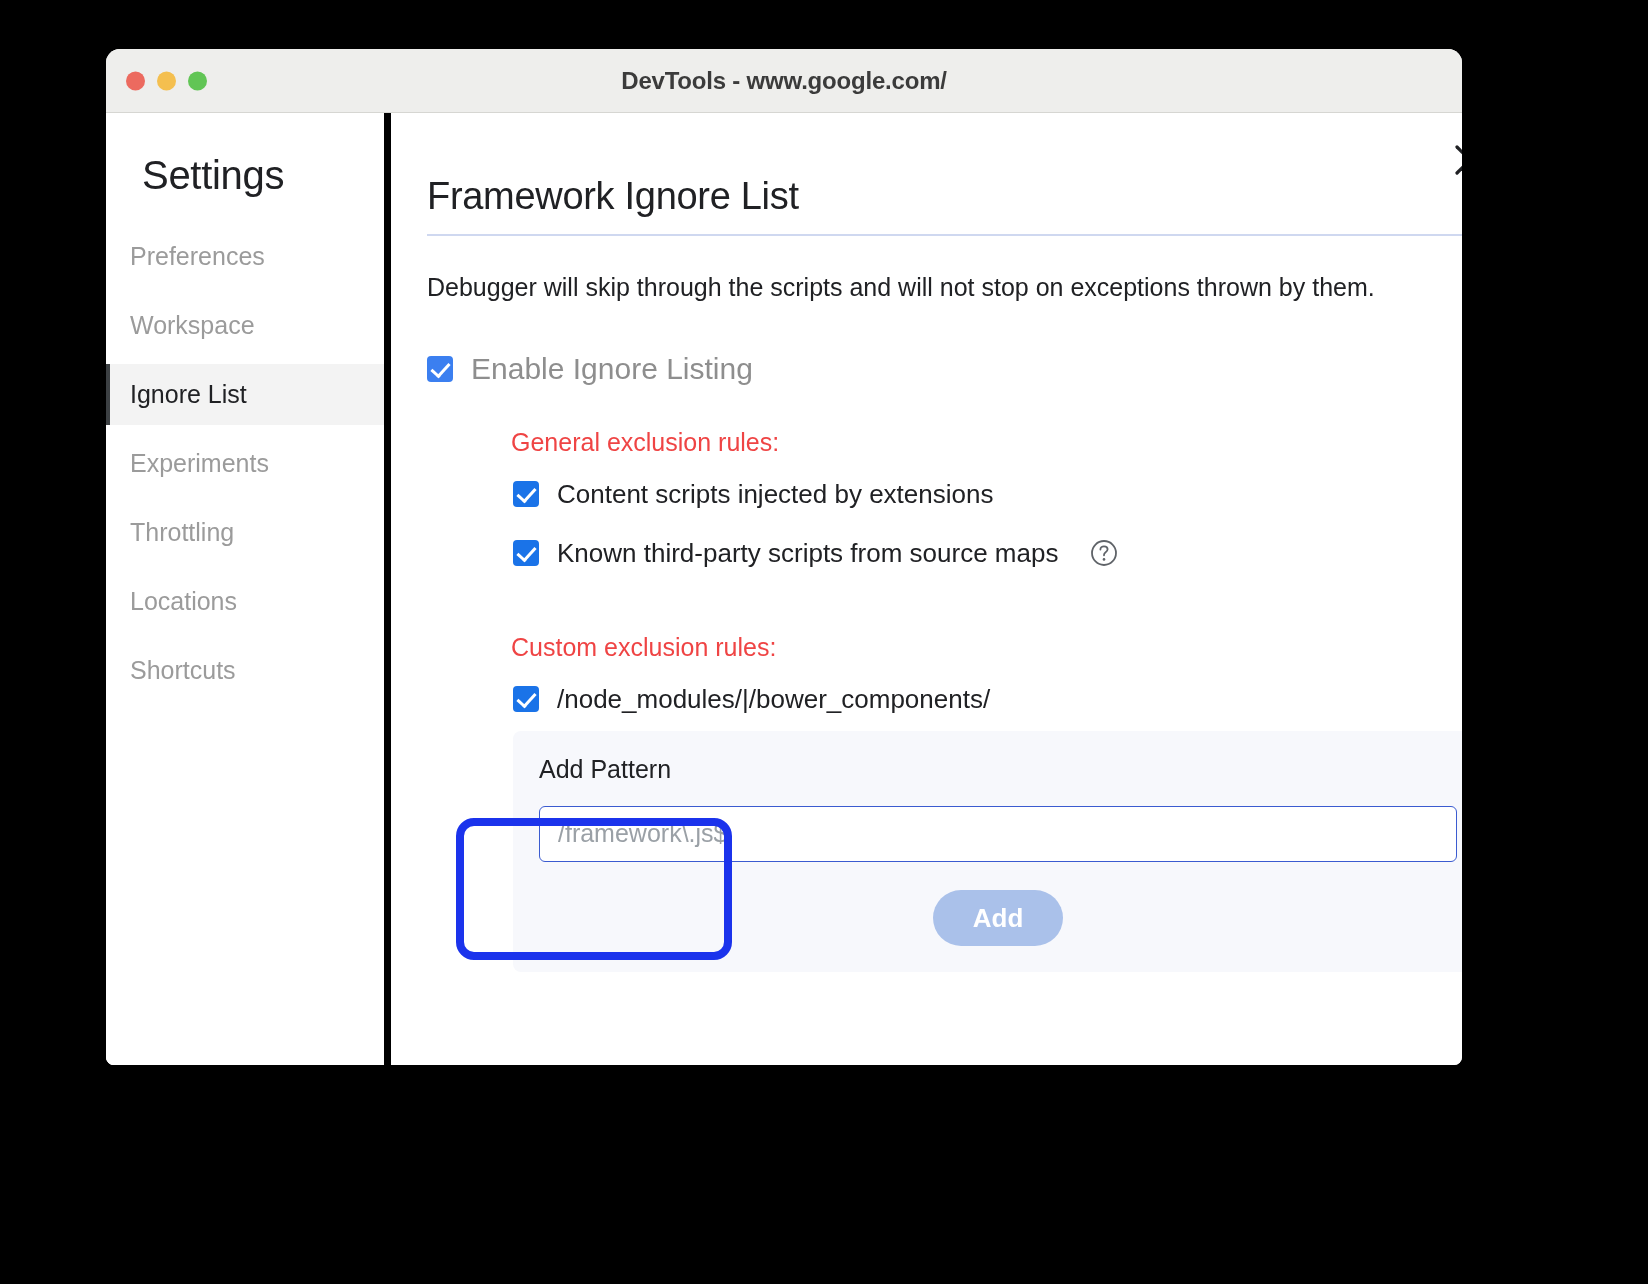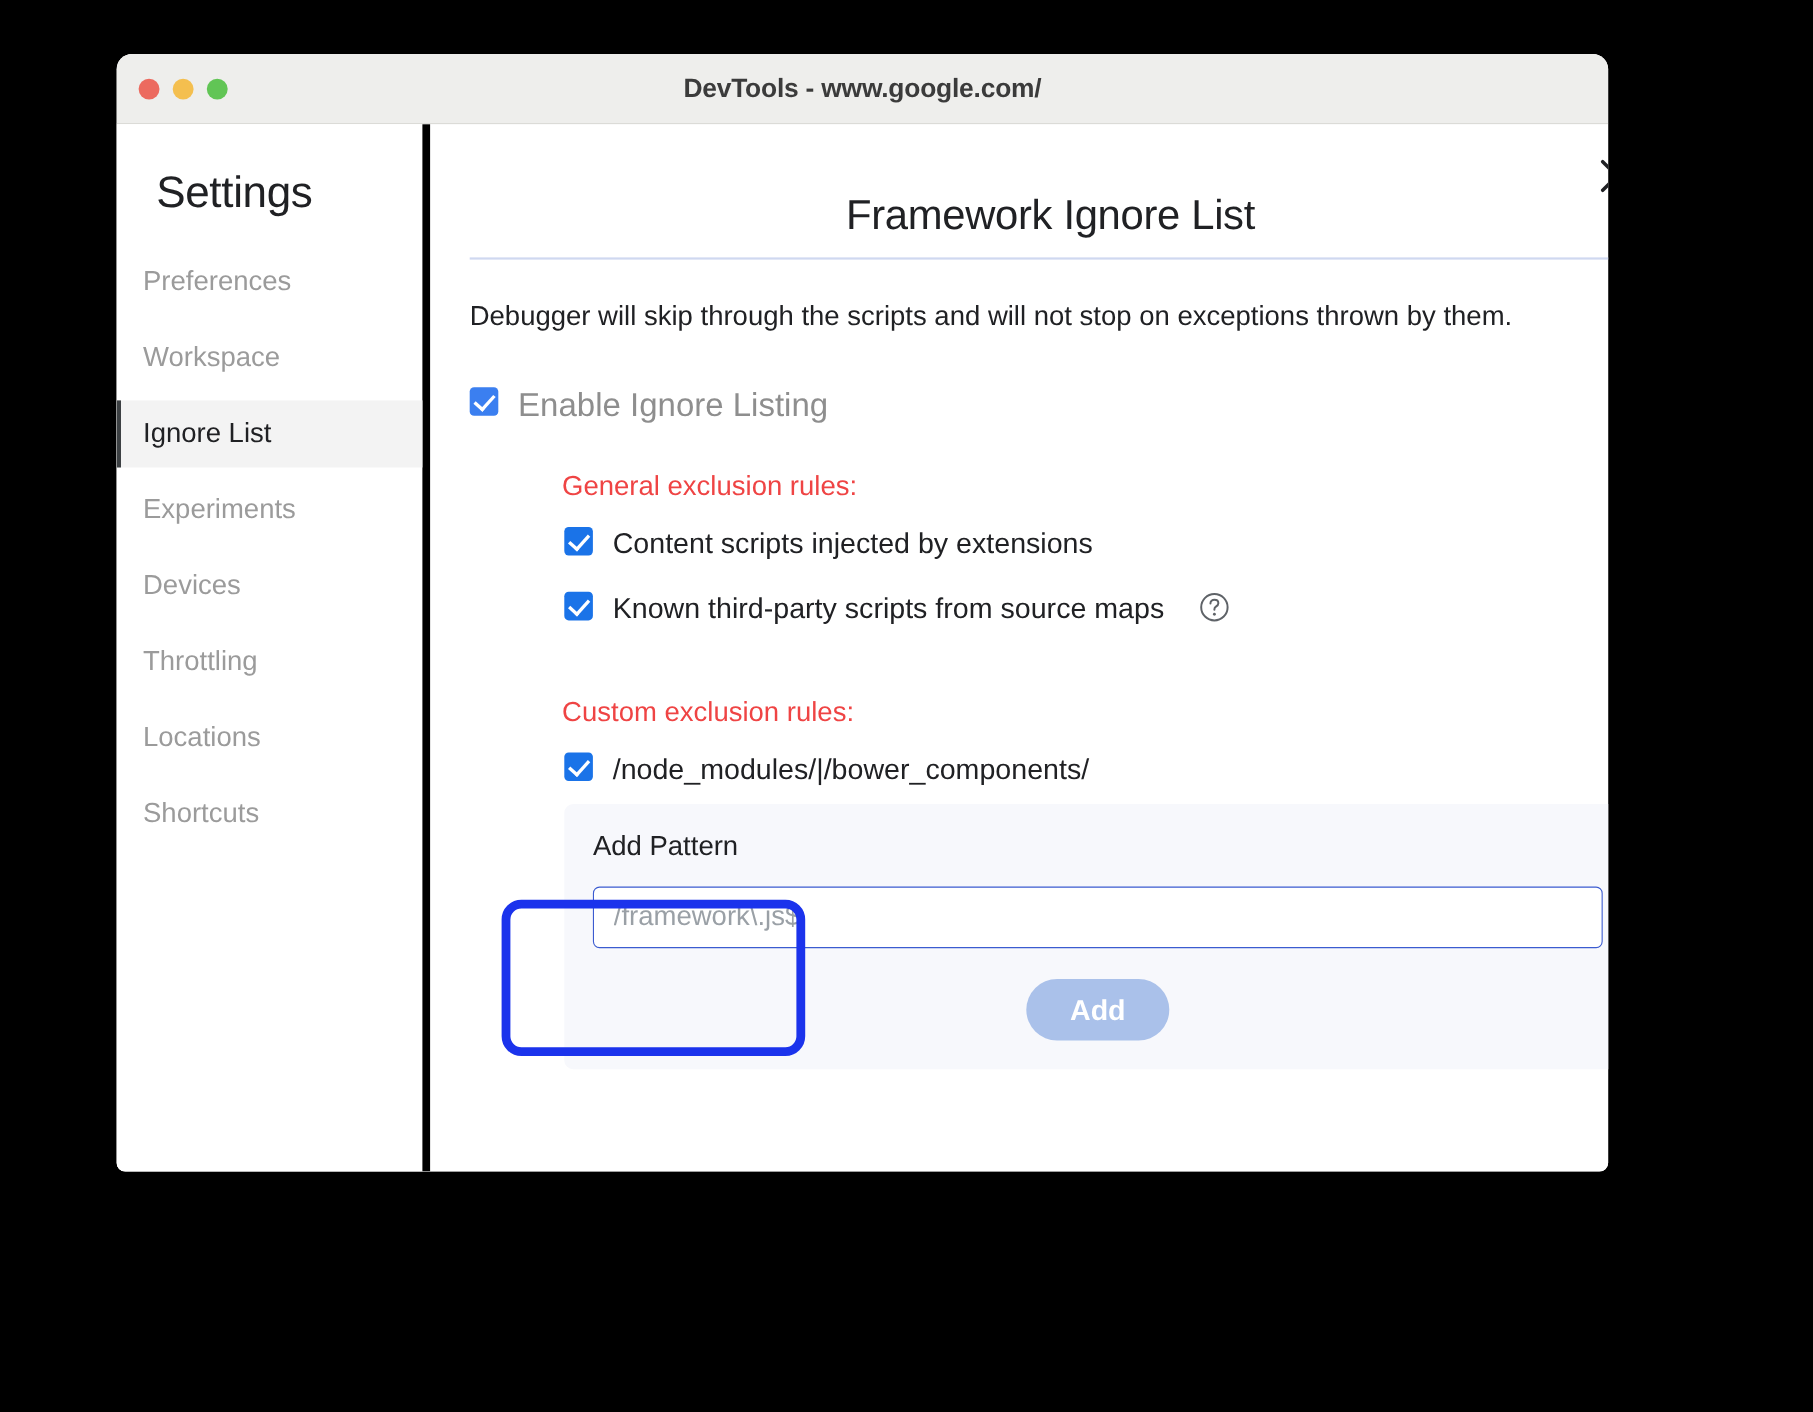--- a/index.html
+++ b/index.html
@@ -129,21 +129,20 @@
     justify-content: center;
   }
   .close-x svg { display: block; }
 
   .page-title {
     font-size: 38px;
     color: #202124;
     font-weight: normal;
     margin: 22px 0 16px 0;
     letter-spacing: -0.3px;
-    text-align: center;
   }
   .divider {
     height: 2px;
     background: #cfd8f0;
     margin-bottom: 34px;
   }
   .description {
     font-size: 25px;
     line-height: 1.42;
     color: #202124;
@@ -169,21 +168,21 @@
     top: 3px;
     width: 8px;
     height: 15px;
     border: solid #ffffff;
     border-width: 0 3px 3px 0;
     transform: rotate(42deg);
   }
 
   .row {
     display: flex;
-    align-items: flex-start;
+    align-items: center;
     gap: 18px;
   }
 
   .enable-row { margin-bottom: 42px; }
   .enable-row .cb { background: #3b7ff0; }
   .enable-label {
     font-size: 30px;
     color: #8e8e8e;
     cursor: pointer;
   }
@@ -298,21 +297,20 @@
     </div>
 
     <div class="win-body">
 
       <div class="sidebar">
         <div class="settings-title">Settings</div>
         <div class="nav-item">Preferences</div>
         <div class="nav-item">Workspace</div>
         <div class="nav-item active">Ignore List</div>
         <div class="nav-item">Experiments</div>
-        <div class="nav-item">Devices</div>
         <div class="nav-item">Throttling</div>
         <div class="nav-item">Locations</div>
         <div class="nav-item">Shortcuts</div>
       </div>
 
       <div class="content">
 
         <div class="close-x">
           <svg width="34" height="34" viewBox="0 0 34 34" aria-hidden="true">
             <line x1="4" y1="4" x2="30" y2="30" stroke="#202124" stroke-width="3.2" stroke-linecap="round"></line>

